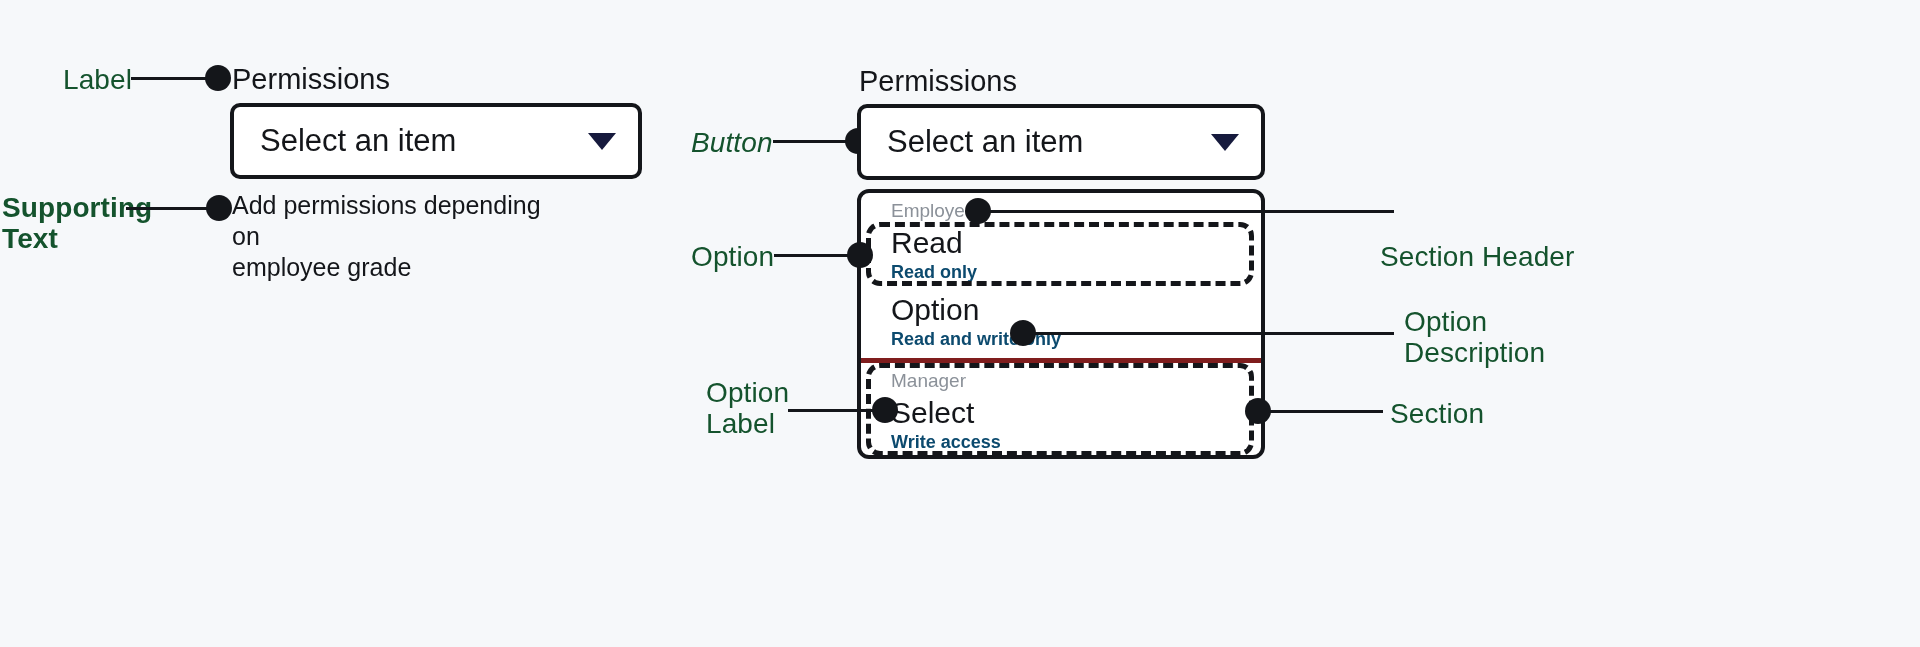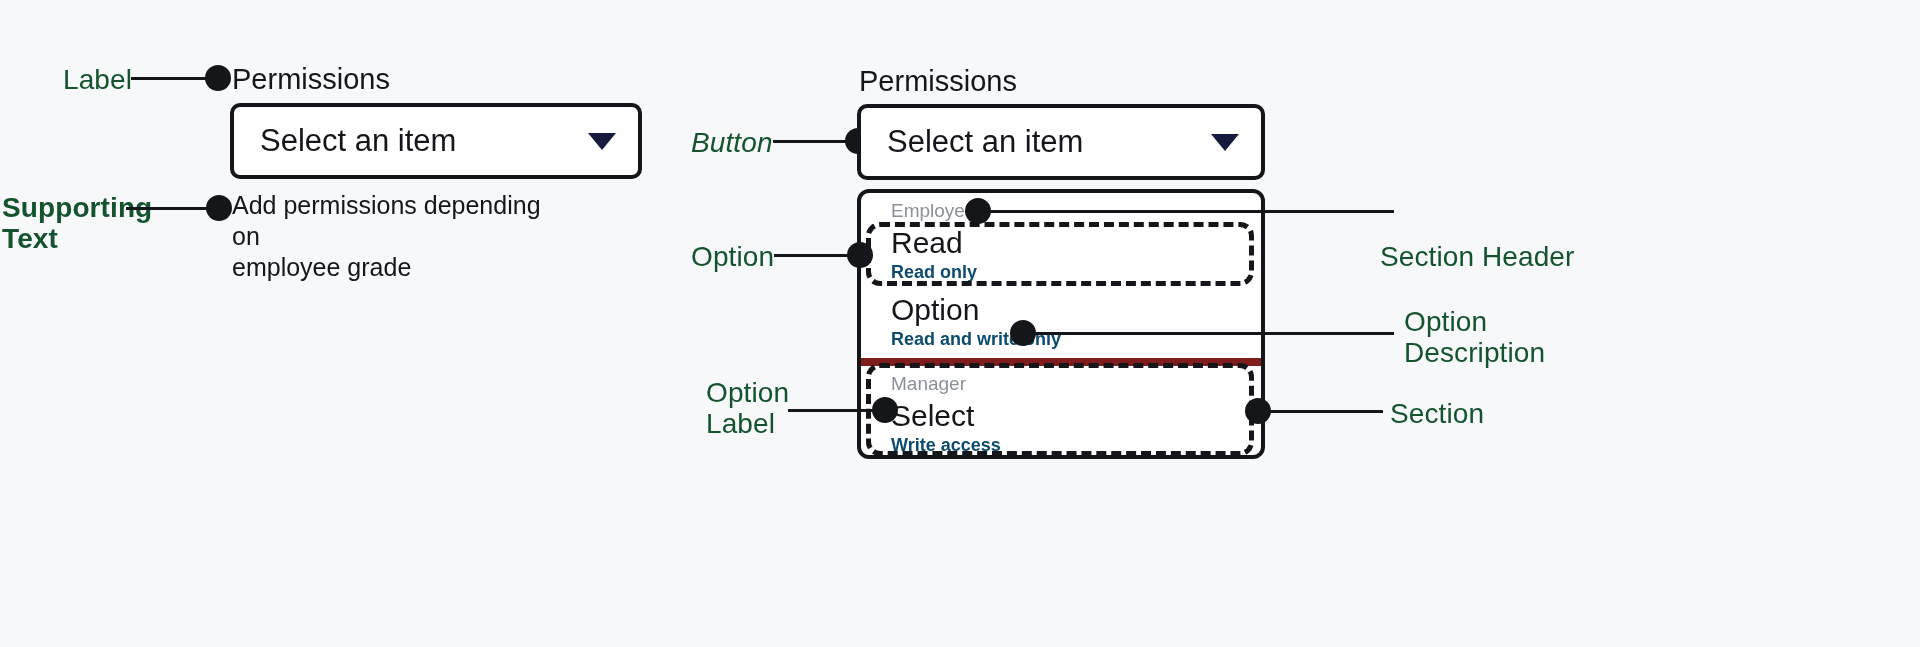--- a/index.html
+++ b/index.html
@@ -77,21 +77,21 @@
   
   .listbox{
     position:absolute;
     box-sizing:border-box;
     background:#ffffff;
     border:4px solid #14161a;
     border-radius:12px;
     overflow:hidden;
   }
   .section{position:relative;}
-  .section + .section{border-top:8px solid #7f1d1d;}
+  .section + .section{border-top:5px solid #7f1d1d;}
   .section-header{
     font-size:19px;
     line-height:24px;
     color:#8b9199;
     padding:6px 0 1px 30px;
   }
   .option{
     position:relative;
     padding:1px 0 7px 30px;
   }

